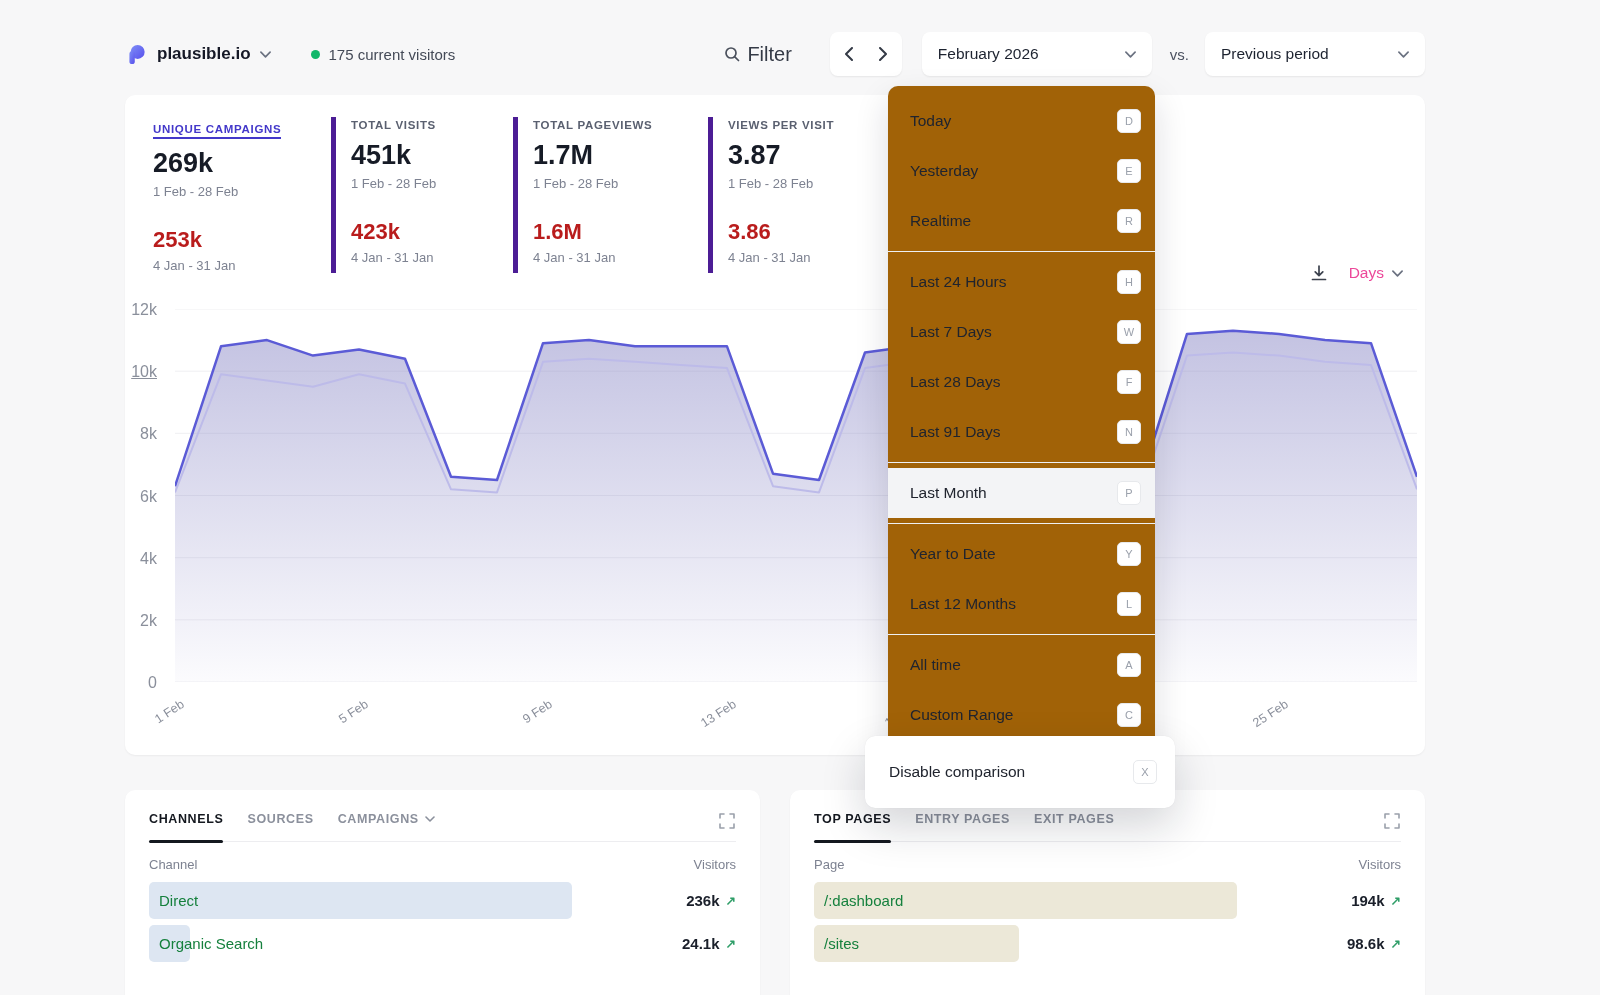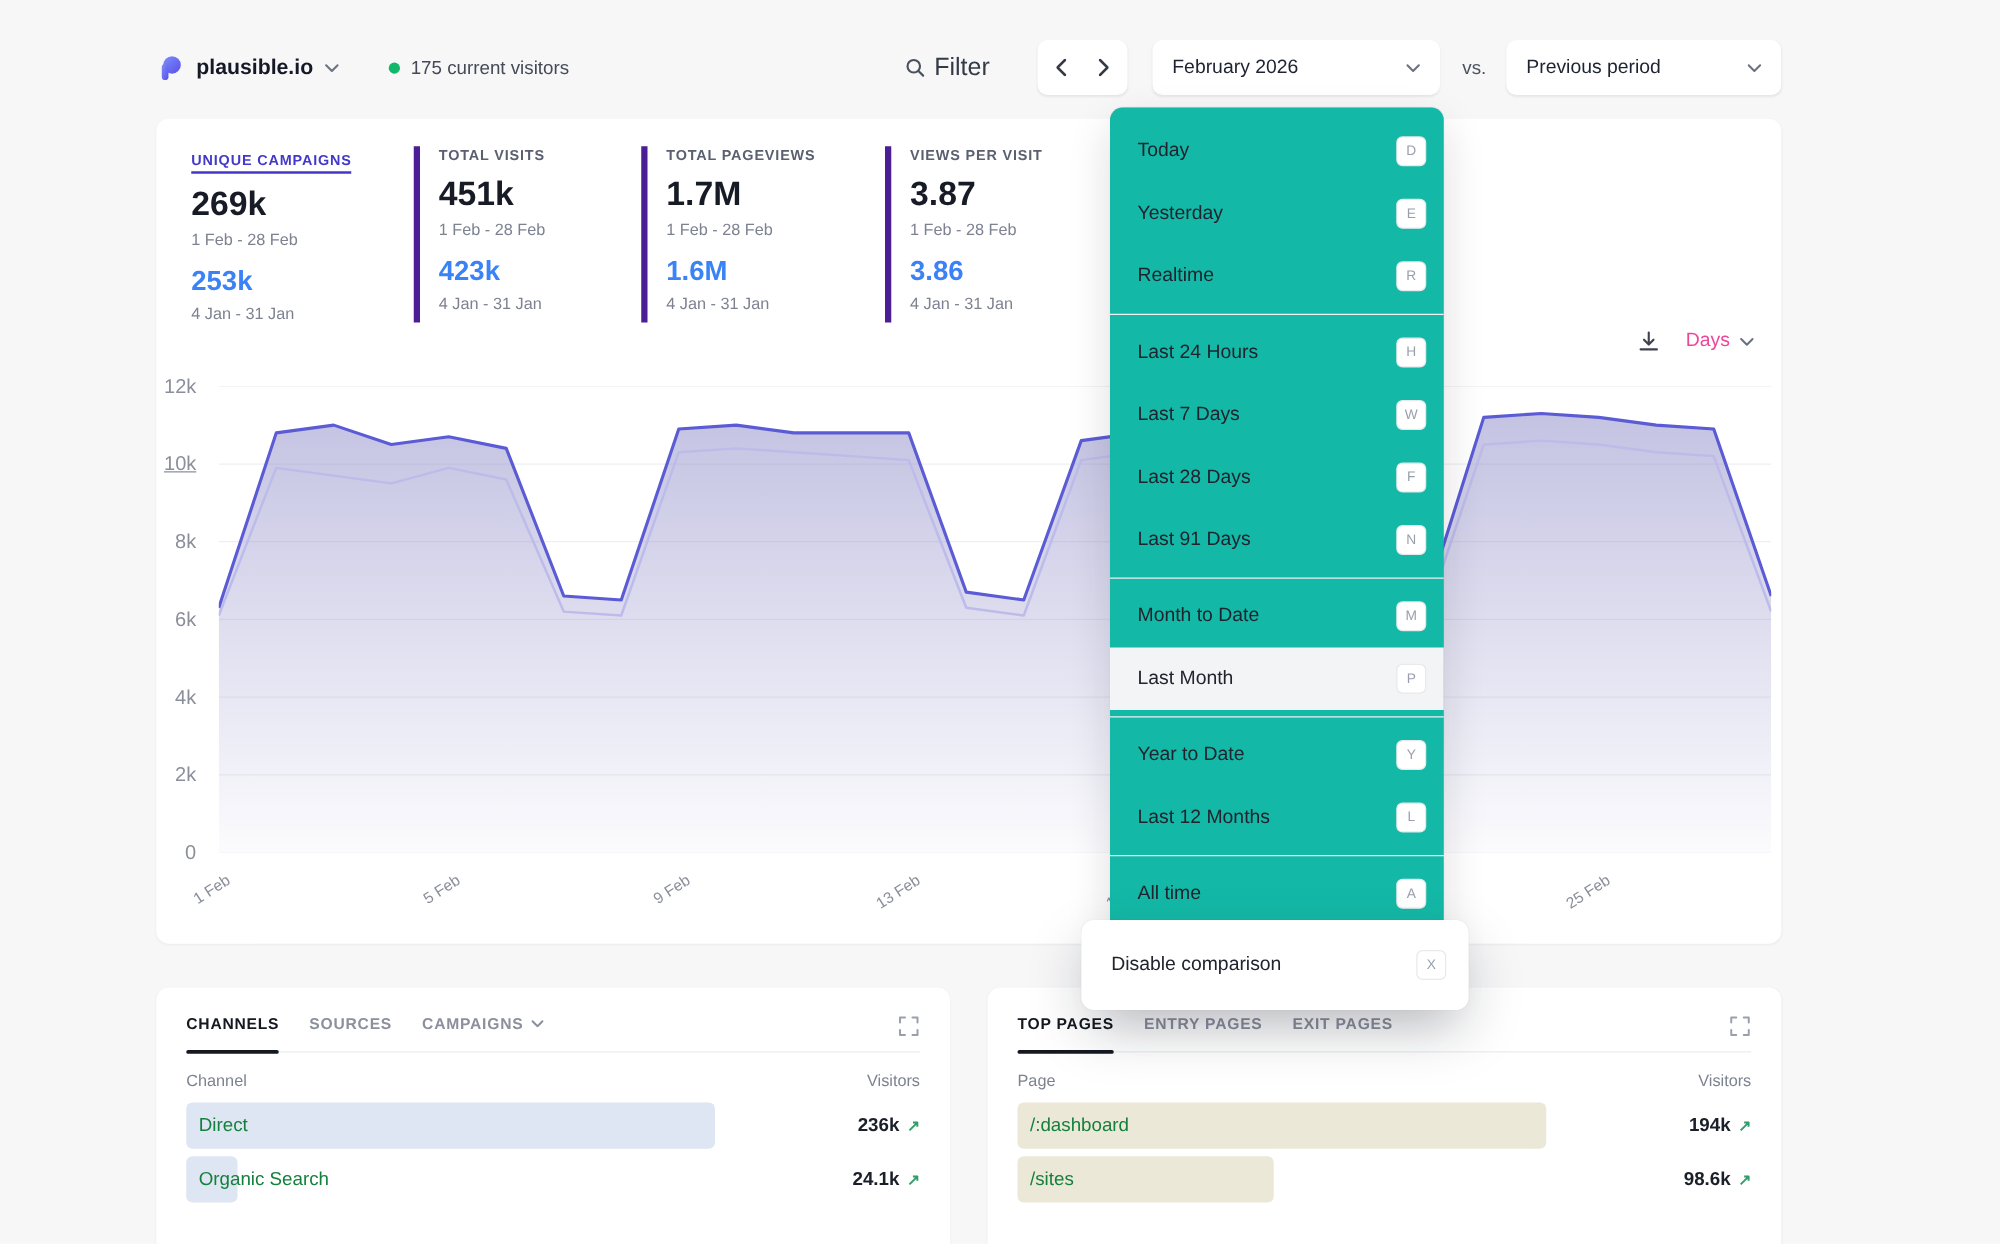--- a/index.html
+++ b/index.html
@@ -28,21 +28,21 @@
   .stat:first-child{border-left:none;padding-left:0}
   .stat:nth-child(1){width:178px}
   .stat:nth-child(2){width:182px}
   .stat:nth-child(3){width:195px}
   .stat:nth-child(4){width:182px}
   .stat:nth-child(5){width:130px}
   .stat-label{font-size:11.5px;font-weight:700;letter-spacing:.06em;color:#5a6070;white-space:nowrap}
   .stat-label.active{color:#4338ca;border-bottom:2px solid #4338ca;display:inline-block;padding-bottom:2px}
   .stat-value{margin-top:9px;font-size:27px;font-weight:700;color:#161b26;white-space:nowrap}
   .stat-period{margin-top:5px;font-size:13px;color:#7d8291;white-space:nowrap}
-  .stat-prev{margin-top:13px;font-size:22px;font-weight:700;color:#3b82f6;white-space:nowrap}
+  .stat-prev{margin-top:28px;font-size:22px;font-weight:700;color:#b91c1c;white-space:nowrap}
 
   .chart-ctl{position:absolute;right:22px;top:168px;display:flex;align-items:center;gap:20px}
   .icon-btn{background:none;border:none;cursor:pointer;display:flex;align-items:center}
   .interval-btn{background:none;border:none;display:flex;align-items:center;gap:8px;font-size:15.5px;color:#ec4899;font-family:inherit;cursor:pointer}
 
   .plot{position:absolute;left:50px;top:214px;width:1242px;height:373px}
   #chart-svg{position:absolute;left:0;top:0;width:1242px;height:373px}
   .yticks{position:absolute;left:0;top:214px;width:40px;height:373px}
   .yticks span{position:absolute;right:8px;font-size:16px;color:#8a8f9b}
   .xticks{position:absolute;left:50px;top:594px;width:1242px;height:56px}
@@ -60,21 +60,21 @@
   .expand{margin-left:auto;background:none;border:none;cursor:pointer;padding:0}
   .cols{display:flex;justify-content:space-between;margin-top:15px;font-size:13px;color:#7d8291}
   .rows{margin-top:10px}
   .row{position:relative;height:37px;margin-bottom:6px;display:flex;align-items:center;justify-content:space-between;cursor:pointer}
   .row-bar{position:absolute;left:0;top:0;bottom:0;border-radius:5px}
   .row-label{position:relative;padding-left:10px;font-size:15px;color:#15803d}
   .row-value{position:relative;font-size:15px;font-weight:600;color:#1a1f2a;display:flex;align-items:center;gap:6px}
   .row-arrow{font-size:12.5px;font-weight:700}
 
   
-  .menu{position:absolute;left:888px;top:86px;width:267px;background:#14b8a6;border-radius:10px;box-shadow:0 14px 34px rgba(18,20,40,.14),0 0 1px rgba(0,0,0,.1);padding:5px 0;z-index:40}
+  .menu{position:absolute;left:888px;top:86px;width:267px;background:#a16207;border-radius:10px;box-shadow:0 14px 34px rgba(18,20,40,.14),0 0 1px rgba(0,0,0,.1);padding:5px 0;z-index:40}
   .menu-group{padding:5px 0;border-top:1px solid #eef0f3}
   .menu-group:first-child{border-top:none}
   .menu-item{display:flex;align-items:center;justify-content:space-between;padding:13px 14px 13px 22px;font-size:15.5px;line-height:20px;color:#20242e;cursor:pointer}
   .menu-item.highlighted{background:#f3f4f6}
   .key-badge{width:24px;height:24px;border:1px solid #e7e9ec;border-radius:5px;display:flex;align-items:center;justify-content:center;font-size:11px;color:#9aa0ab;background:#fff;flex:0 0 24px}
   .popup{position:absolute;left:865px;top:736px;width:310px;background:#fff;border-radius:10px;box-shadow:0 18px 44px rgba(18,20,40,.18),0 0 1px rgba(0,0,0,.1);padding:10px;z-index:50}
   .popup .menu-item{padding:14px 8px 14px 14px;border-radius:6px}
 </style>
 </head>
 <body>
@@ -346,24 +346,20 @@
       <div class="menu-item">
         <span>Last 28 Days</span>
         <span class="key-badge">F</span>
       </div>
       <div class="menu-item">
         <span>Last 91 Days</span>
         <span class="key-badge">N</span>
       </div>
     </div>
     <div class="menu-group">
-      <div class="menu-item">
-        <span>Month to Date</span>
-        <span class="key-badge">M</span>
-      </div>
       <div class="menu-item highlighted">
         <span>Last Month</span>
         <span class="key-badge">P</span>
       </div>
     </div>
     <div class="menu-group">
       <div class="menu-item">
         <span>Year to Date</span>
         <span class="key-badge">Y</span>
       </div>

